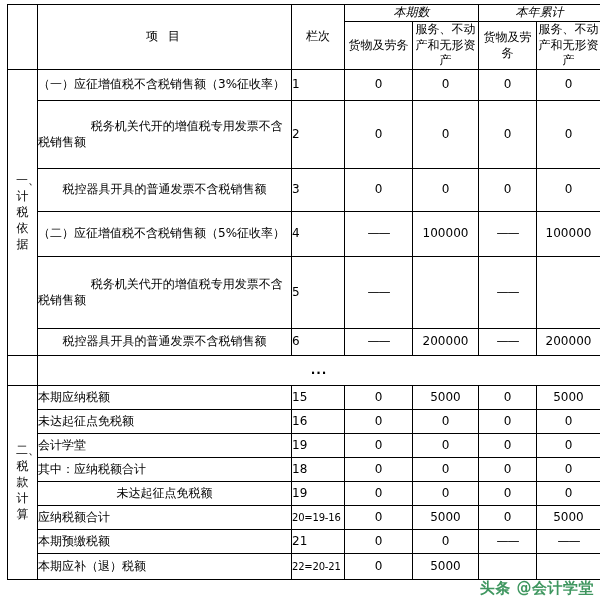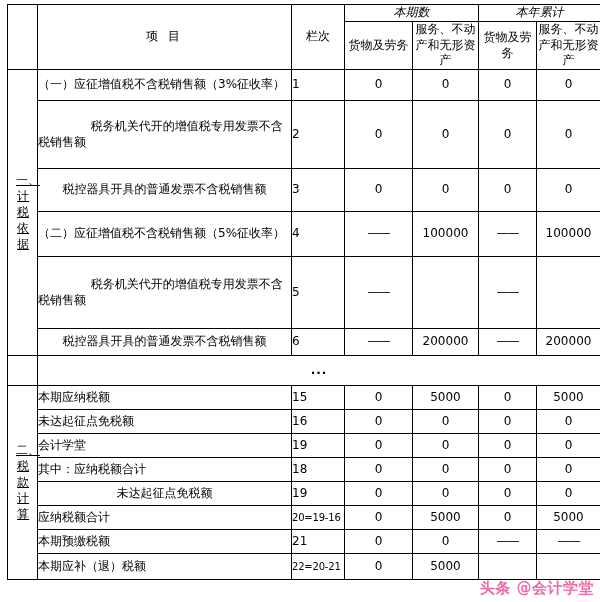--- a/index.html
+++ b/index.html
@@ -57,22 +57,21 @@
     font-size: 12px;
     line-height: 1.45;
     padding: 2px 4px;
     word-break: break-all;
     letter-spacing: 0;
   }
   .section-label-inner {
     display: block;
     width: 1.1em;
     margin: 0 auto;
-    text-align: right;
-    text-decoration: underline;
+    text-align: center;
   }
 
   
   td.hdr {
     text-align: center;
     font-size: 12.5px;
     padding: 3px 2px;
     font-style: italic;
   }
   td.hdr-item {
@@ -150,21 +149,21 @@
   
   td.stub { border: 1px solid #000; }
 
   
   #watermark {
     position: absolute;
     right: 6px;
     bottom: 4px;
     font-size: 15px;
     font-weight: bold;
-    color: #ec4899;
+    color: #15803d;
     opacity: 0.82;
     letter-spacing: 0.5px;
     white-space: nowrap;
     pointer-events: none;
   }
 </style>
 </head>
 <body>
 
 <div id="sheet">

